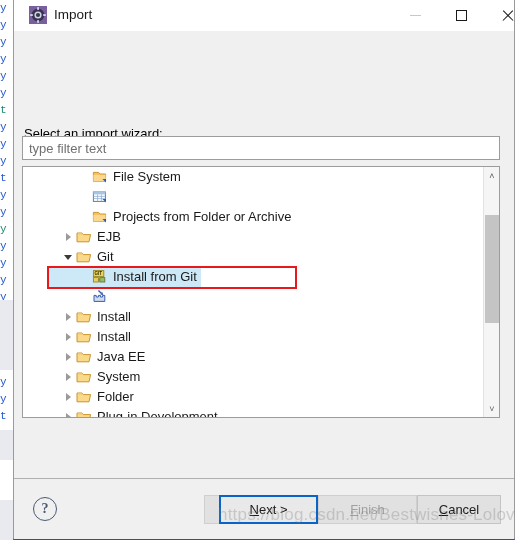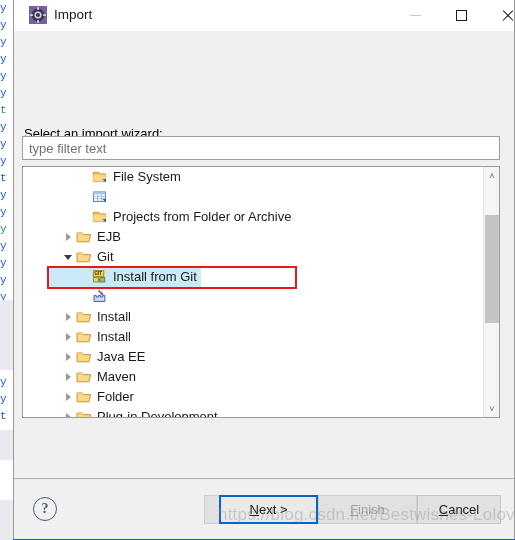--- a/index.html
+++ b/index.html
@@ -566,21 +566,21 @@
               <div style="width: 10px; flex: 0 0 auto;"></div>
               <div class="twist">
                 <span class="chev"></span>
               </div>
               <div class="ticon">
                 <svg width="16" height="16" viewBox="0 0 16 16">
                   <path d="M1 4 L6 4 L7.4 5.6 L14.6 5.6 L13 12.8 L1 12.8 Z" fill="#fbd98b" stroke="#c9952f" stroke-width="1"></path>
                   <path d="M1 4 L6 4 L7.4 5.6 L3 5.6 Z" fill="#f4c86a"></path>
                 </svg>
               </div>
-              <span class="tlabel">Maven</span>
+              <span class="tlabel">System</span>
             </div>
             <div class="trow">
               <div style="width: 10px; flex: 0 0 auto;"></div>
               <div class="twist">
                 <span class="chev"></span>
               </div>
               <div class="ticon">
                 <svg width="16" height="16" viewBox="0 0 16 16">
                   <path d="M1 4 L6 4 L7.4 5.6 L14.6 5.6 L13 12.8 L1 12.8 Z" fill="#fbd98b" stroke="#c9952f" stroke-width="1"></path>
                   <path d="M1 4 L6 4 L7.4 5.6 L3 5.6 Z" fill="#f4c86a"></path>

